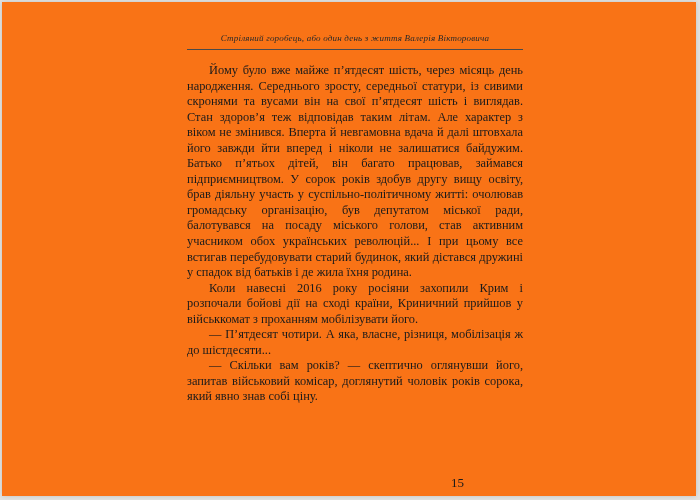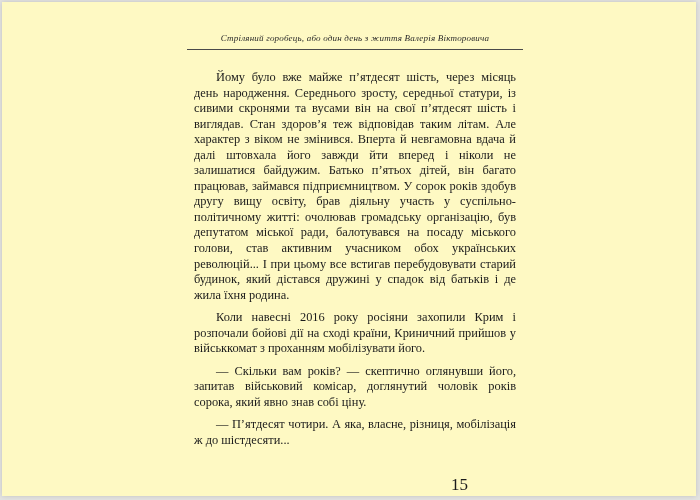--- a/index.html
+++ b/index.html
@@ -16,21 +16,21 @@
     height: 500px;
     background: #e3e3e1;
     overflow: hidden;
   }
   .page {
     position: absolute;
     left: 2px;
     top: 2px;
     right: 4px;
     bottom: 4px;
-    background: #fef9c3;
+    background: #f97316;
     box-shadow: 0 0 5px rgba(0,0,0,0.15);
   }
   .running-header {
     position: absolute;
     left: 185px;
     top: 31px;
     width: 336px;
     text-align: center;
     font-style: italic;
     font-size: 9px;
@@ -49,39 +49,39 @@
     position: absolute;
     left: 185px;
     top: 61px;
     width: 336px;
     font-size: 12.4px;
     line-height: 15.55px;
     color: #1b1b1b;
     text-align: justify;
   }
   .text-column p {
-    margin: 7px;
+    margin: 0;
     text-indent: 22px;
   }
   .page-number {
     position: absolute;
     left: 449px;
     top: 473px;
-    font-size: 17px;
+    font-size: 13px;
     color: #1b1b1b;
   }
 </style>
 </head>
 <body>
 
 <div class="canvas">
   <div class="page">
     <div class="running-header">Стріляний горобець, або один день з життя Валерія Вікторовича</div>
     <div class="header-rule"></div>
     <div class="text-column">
       <p>Йому було вже майже п’ятдесят шість, через місяць день народження. Середнього зросту, середньої статури, із сивими скронями та вусами він на свої п’ятдесят шість і виглядав. Стан здоров’я теж відповідав таким літам. Але характер з віком не змінився. Вперта й невгамовна вдача й далі штовхала його завжди йти вперед і ніколи не залишатися байдужим. Батько п’ятьох дітей, він багато працював, займався підприємництвом. У сорок років здобув другу вищу освіту, брав діяльну участь у суспільно-політичному житті: очолював громадську організацію, був депутатом міської ради, балотувався на посаду міського голови, став активним учасником обох українських революцій... І при цьому все встигав перебудовувати старий будинок, який дістався дружині у спадок від батьків і де жила їхня родина.</p>
       <p>Коли навесні 2016 року росіяни захопили Крим і розпочали бойові дії на сході країни, Криничний прийшов у військкомат з проханням мобілізувати його.</p>
+      <p>— П’ятдесят чотири. А яка, власне, різниця, мобілізація ж до шістдесяти...</p>
       <p>— Скільки вам років? — скептично оглянувши його, запитав військовий комісар, доглянутий чоловік років сорока, який явно знав собі ціну.</p>
-      <p>— П’ятдесят чотири. А яка, власне, різниця, мобілізація ж до шістдесяти...</p>
     </div>
     <div class="page-number">15</div>
   </div>
 </div>
 
 </body></html>

